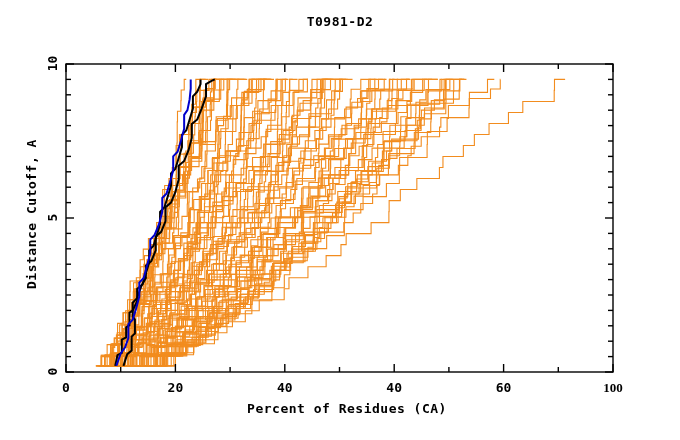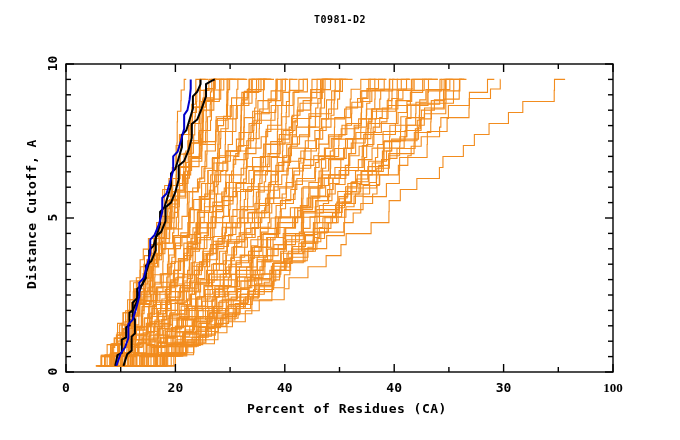--- a/index.html
+++ b/index.html
@@ -25,21 +25,21 @@
     height: 440px;
   }
 
   #chart-title {
     position: absolute;
     left: 0;
     top: 14px;
     width: 680px;
     text-align: center;
     font-family: "DejaVu Sans Mono", "Liberation Mono", monospace;
-    font-size: 10px;
+    font-size: 13px;
     font-weight: bold;
     letter-spacing: 0.5px;
     color: #000000;
     white-space: nowrap;
   }
 
   #xlabel {
     position: absolute;
     left: 0;
     top: 401px;
@@ -268,21 +268,21 @@
 
   <div id="ylabel-wrap">
     <span id="ylabel">Distance Cutoff, A</span>
   </div>
 
   <div id="xtick-labels">
       <div class="tick-label-x" style="left: 66px; top: 380px;">0</div>
       <div class="tick-label-x" style="left: 175.4px; top: 380px;">20</div>
       <div class="tick-label-x" style="left: 284.8px; top: 380px;">40</div>
       <div class="tick-label-x" style="left: 394.2px; top: 380px;">40</div>
-      <div class="tick-label-x" style="left: 503.6px; top: 380px;">30</div>
+      <div class="tick-label-x" style="left: 503.6px; top: 380px;">60</div>
       <div class="tick-label-x" style="left: 613px; top: 380px; font-family: Liberation Serif, serif;">100</div>
     </div>
   <div id="ytick-labels">
       <div class="tick-label-y" style="left: 47.5px; top: 364px; width: 9px; text-align: center; transform: rotate(-90deg);">0</div>
       <div class="tick-label-y" style="left: 47.5px; top: 210px; width: 9px; text-align: center; transform: rotate(-90deg);">5</div>
       <div class="tick-label-y" style="left: 43px; top: 56px; width: 18px; text-align: center; transform: rotate(-90deg);">10</div>
     </div>
 
 </div>
 

